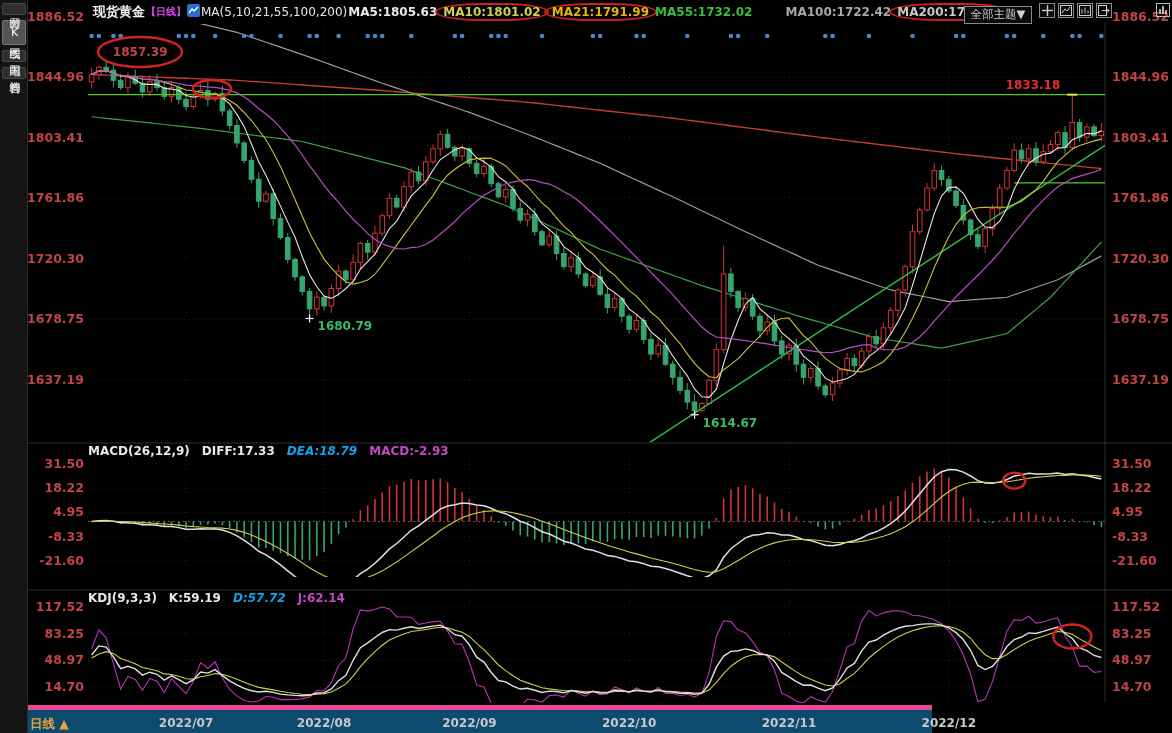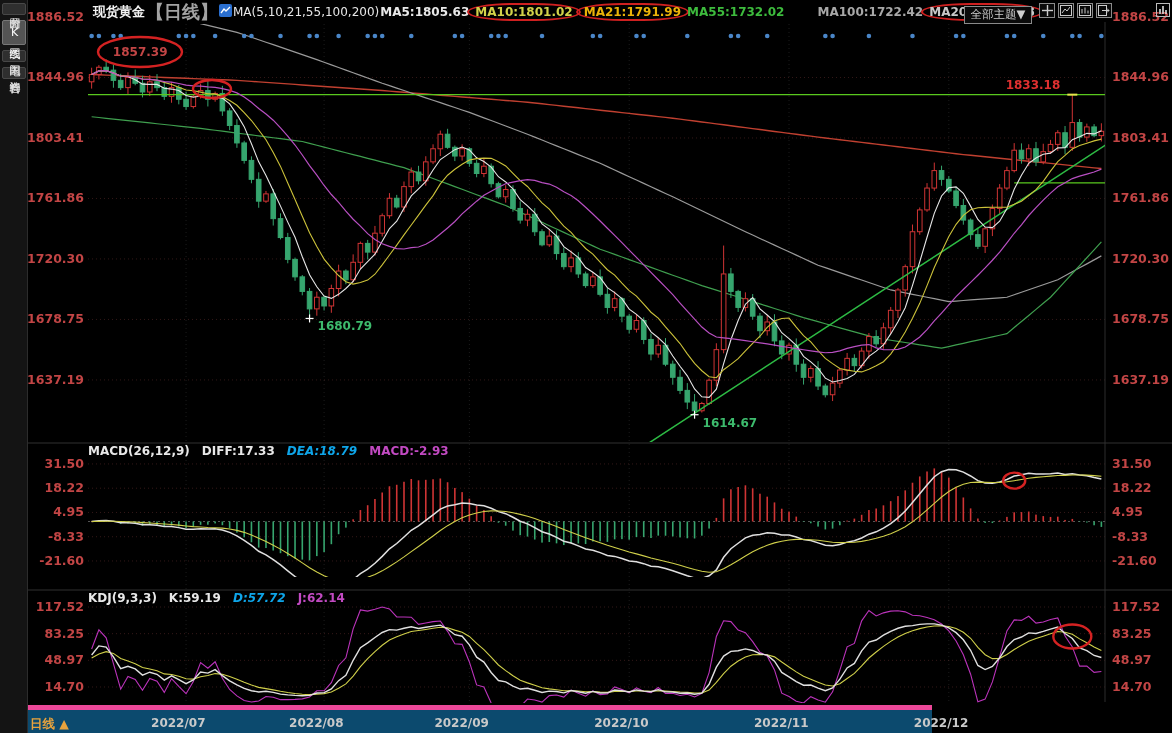--- a/index.html
+++ b/index.html
@@ -9,41 +9,41 @@
   #sidebar{position:absolute;left:0;top:0;width:27px;height:733px;background:#141414;
            border-right:1px solid #2c2c2c;z-index:30;}
   .side-btn{writing-mode:vertical-rl;text-orientation:upright;margin:3px 2px 5px 2px;
             width:22px;background:#2f2f2f;color:#e0e0e0;font-size:11px;line-height:22px;
             padding:5px 0;text-align:center;border:1px solid #484848;border-radius:2px;cursor:pointer;}
   .side-btn.active{background:#545454;color:#fff;border-color:#777;}
   
   #header{position:absolute;left:93px;top:3px;height:17px;display:flex;align-items:center;
           gap:1px;z-index:40;font-size:12px;white-space:nowrap;}
   #symbol{color:#f2f2f2;font-weight:700;font-size:13px;}
-  #period-tag{color:#a3a3a3;font-weight:700;font-size:18px;}
+  #period-tag{color:#d946ef;font-weight:700;font-size:10px;}
   #ma-group{color:#e6e6e6;}
   .ma-item{font-weight:600;}
   .ma-item.circled{border:2px solid #cf2020;border-radius:50%/62%;padding:0 6px;margin:-2px -3px;}
   #theme-btn{position:absolute;left:964px;top:6px;width:66px;height:16px;z-index:40;
              border:1px solid #8a8a8a;color:#cfcfcf;font-size:11.5px;text-align:center;
              line-height:15px;background:#0a0a0a;cursor:pointer;}
   #toolbar{position:absolute;left:1039px;top:3px;display:flex;gap:3px;z-index:40;}
   .tool-btn{width:16px;height:15px;border:1px solid #8a8a8a;background:#0a0a0a;display:flex;
             align-items:center;justify-content:center;cursor:pointer;padding:0;}
   #corner-icon{position:absolute;left:1156px;top:2px;width:14px;height:14px;z-index:40;cursor:pointer;}
   
   .pane-header{position:absolute;left:88px;height:14px;display:flex;gap:12px;z-index:25;
                font-size:12px;font-weight:600;white-space:nowrap;}
   #macd-header{top:444px;} #kdj-header{top:591px;}
   .t-white{color:#e8e8e8;} .t-yellow{color:#0ea5e9;font-style:italic;} .t-magenta{color:#c24ac2;}
   
   #footer{position:absolute;left:0;top:705px;width:932px;height:28px;background:#0c4a6e;
           border-top:5px solid #ec4899;z-index:20;}
   #period-label{position:absolute;left:30px;top:6px;color:#e8a33d;font-size:12.5px;font-weight:700;cursor:pointer;}
-  .date-label{position:absolute;top:6px;width:70px;margin-left:-35px;
+  .date-label{position:absolute;top:6px;width:70px;margin-left:-35px;text-align:center;
               color:#c9c9c9;font-size:12px;font-weight:700;}
   #scroll-thumb{position:absolute;left:62px;top:25px;width:40px;height:3px;background:#2f6fbf;cursor:pointer;}
   #chart-svg{position:absolute;left:0;top:0;z-index:10;}
 </style>
 </head>
 <body>
 
 <div id="app">
 
   <div id="sidebar">

